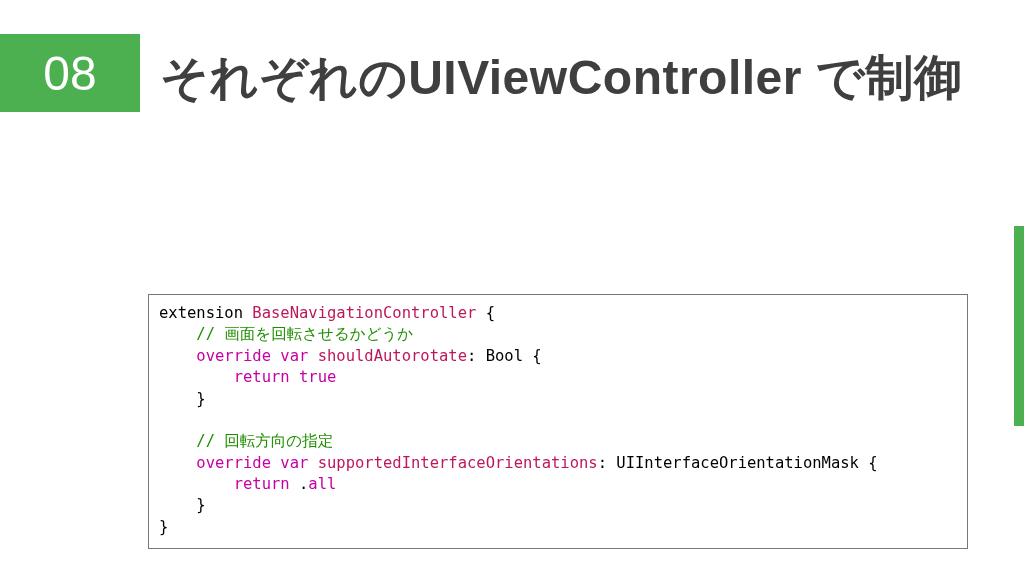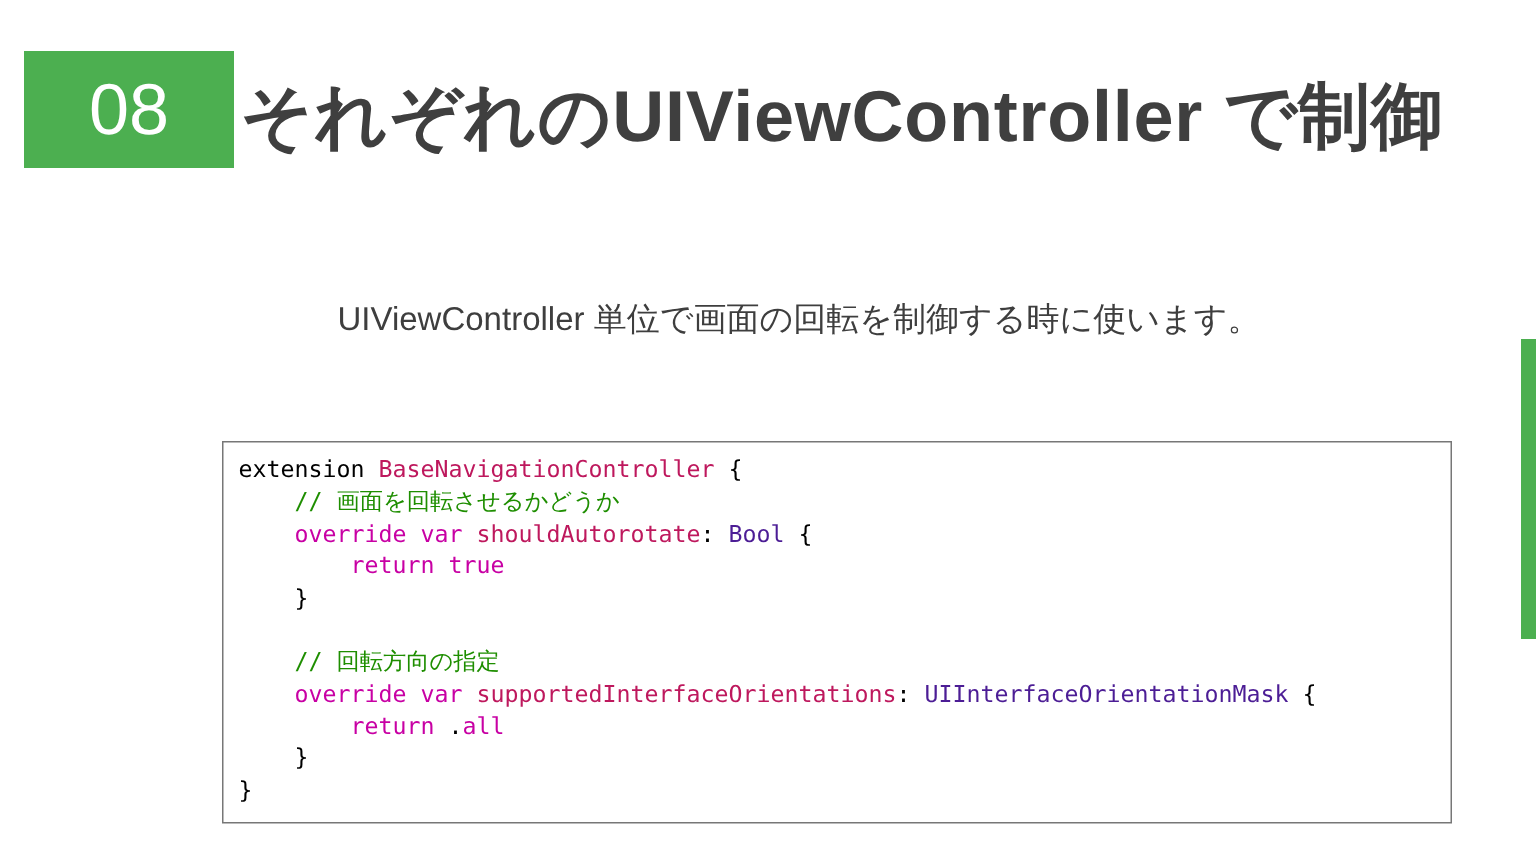--- a/index.html
+++ b/index.html
@@ -7,21 +7,21 @@
     width: 1024px;
     height: 576px;
     background: #ffffff;
     font-family: "Helvetica Neue", Arial, "Hiragino Kaku Gothic ProN", "Meiryo", sans-serif;
     position: relative;
     overflow: hidden;
   }
   .slide-number-box {
     position: absolute;
     top: 34px;
-    left: 16px;
+    left: 0;
     width: 140px;
     height: 78px;
     background: #4caf50;
     display: flex;
     align-items: center;
     justify-content: center;
   }
   .slide-number {
     color: #ffffff;
     font-size: 48px;
@@ -56,21 +56,21 @@
     font-size: 15.5px;
     line-height: 1.38;
     color: #000;
     white-space: pre;
   }
   .kw-ext   { color: #000000; }
   .kw-blue  { color: #be185d; }
   .comment  { color: #1e8e00; }
   .kw-over  { color: #c800a4; }
   .kw-var   { color: #c800a4; }
-  .type     { color: #4c1d95; }
+  .type     { color: #000000; }
   .kw-ret   { color: #c800a4; }
   .prop     { color: #c800a4; text-align: center; }
   .accent-bar {
     position: absolute;
     right: 0;
     top: 226px;
     width: 10px;
     height: 200px;
     background: #4caf50;
   }
@@ -78,21 +78,20 @@
 </head>
 <body>
 
 <div class="slide-number-box">
   <span class="slide-number">08</span>
 </div>
 
 <div class="title">それぞれのUIViewController で制御</div>
 
 <div class="description">
-  <div>UIViewController 単位で画面の回転を制御する時に使います。</div>
 </div>
 
 <div class="code-box"><span class="kw-ext">extension</span><span> </span><span class="kw-blue">BaseNavigationController</span><span> {</span>
 <span class="comment">    // 画面を回転させるかどうか</span>
 <span>    </span><span class="kw-over">override</span><span> </span><span class="kw-var">var</span><span> </span><span class="kw-blue">shouldAutorotate</span><span>: </span><span class="type">Bool</span><span> {</span>
 <span>        </span><span class="kw-ret">return</span><span> </span><span class="kw-ret">true</span>
 <span>    }</span>
 <span> </span>
 <span class="comment">    // 回転方向の指定</span>
 <span>    </span><span class="kw-over">override</span><span> </span><span class="kw-var">var</span><span> </span><span class="kw-blue">supportedInterfaceOrientations</span><span>: </span><span class="type">UIInterfaceOrientationMask</span><span> {</span>

